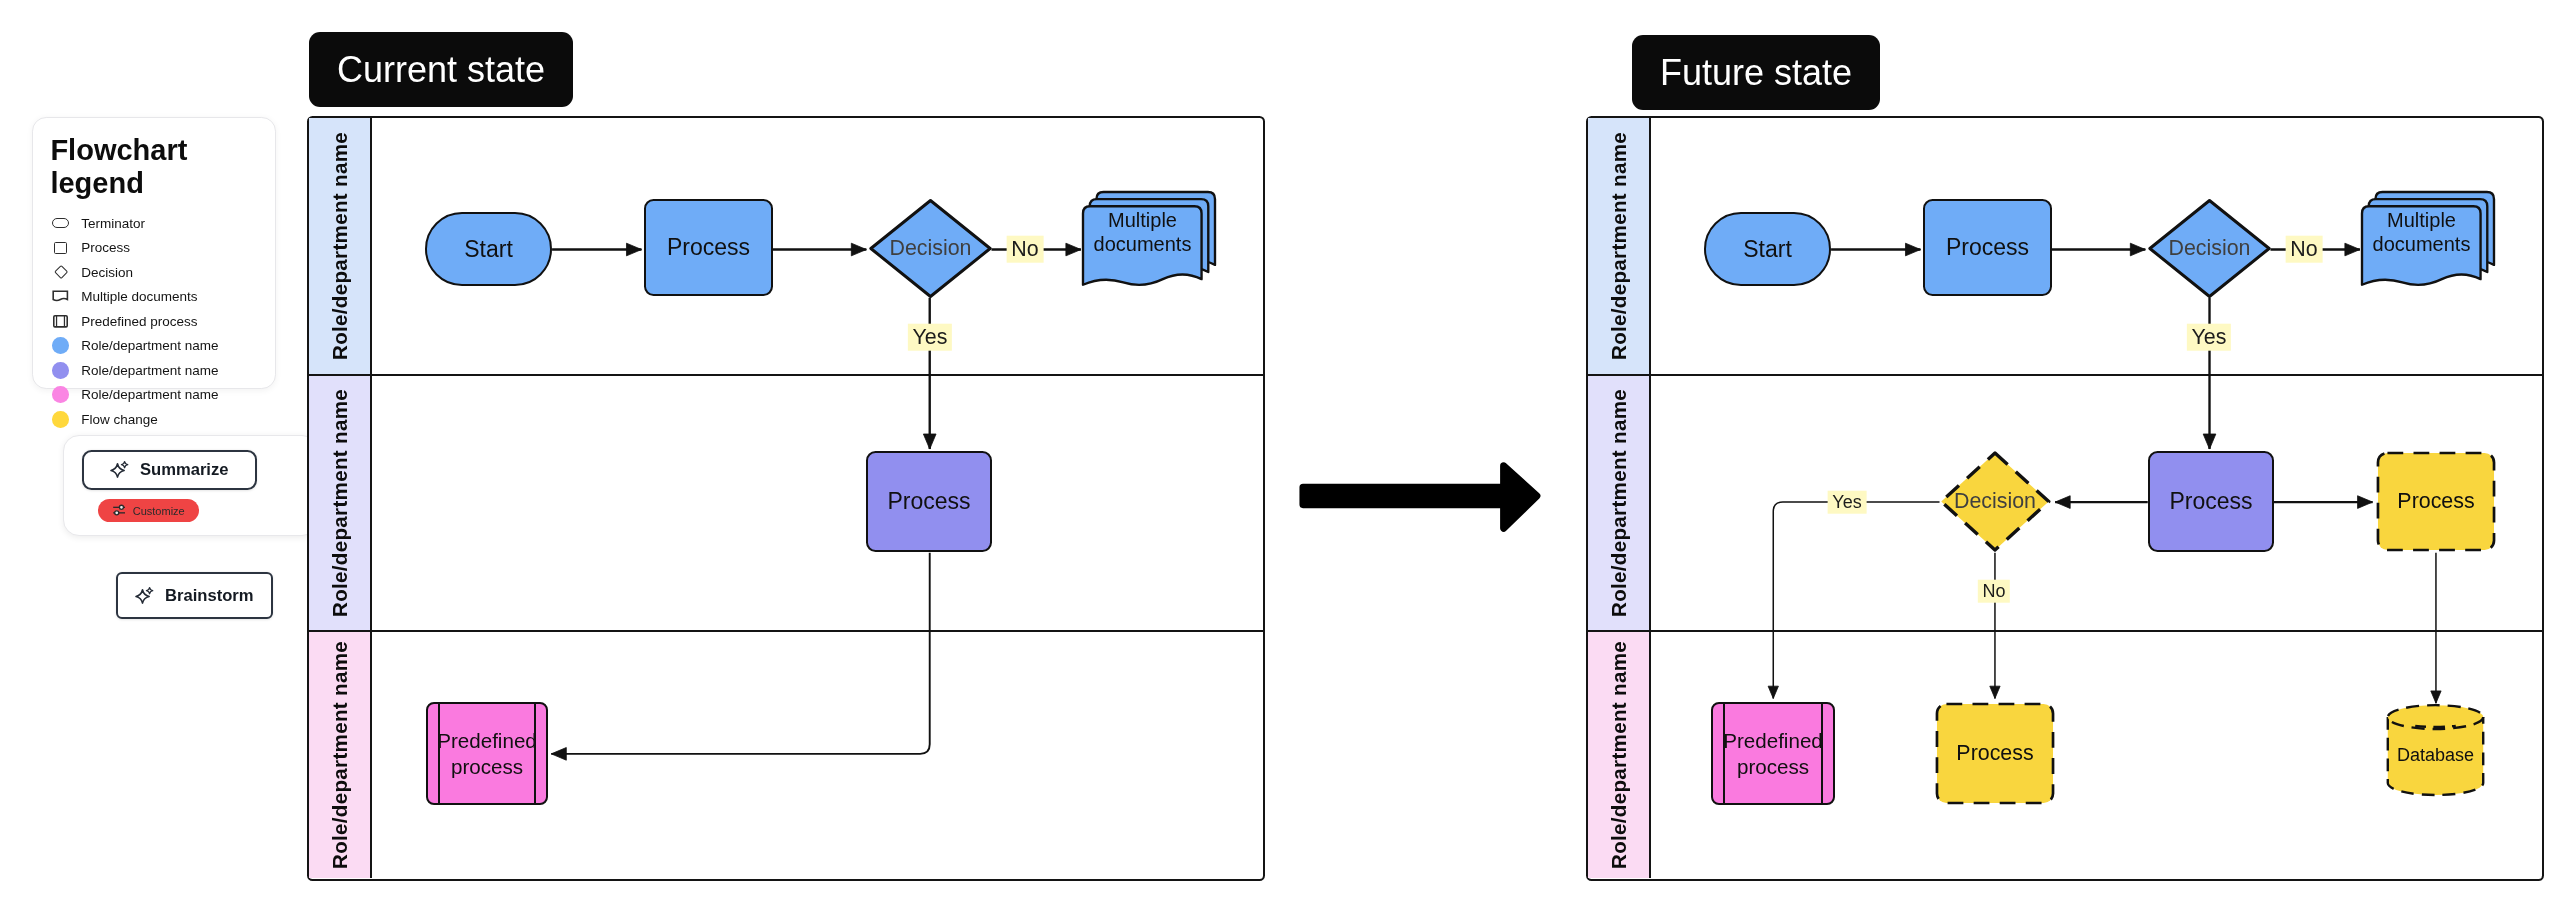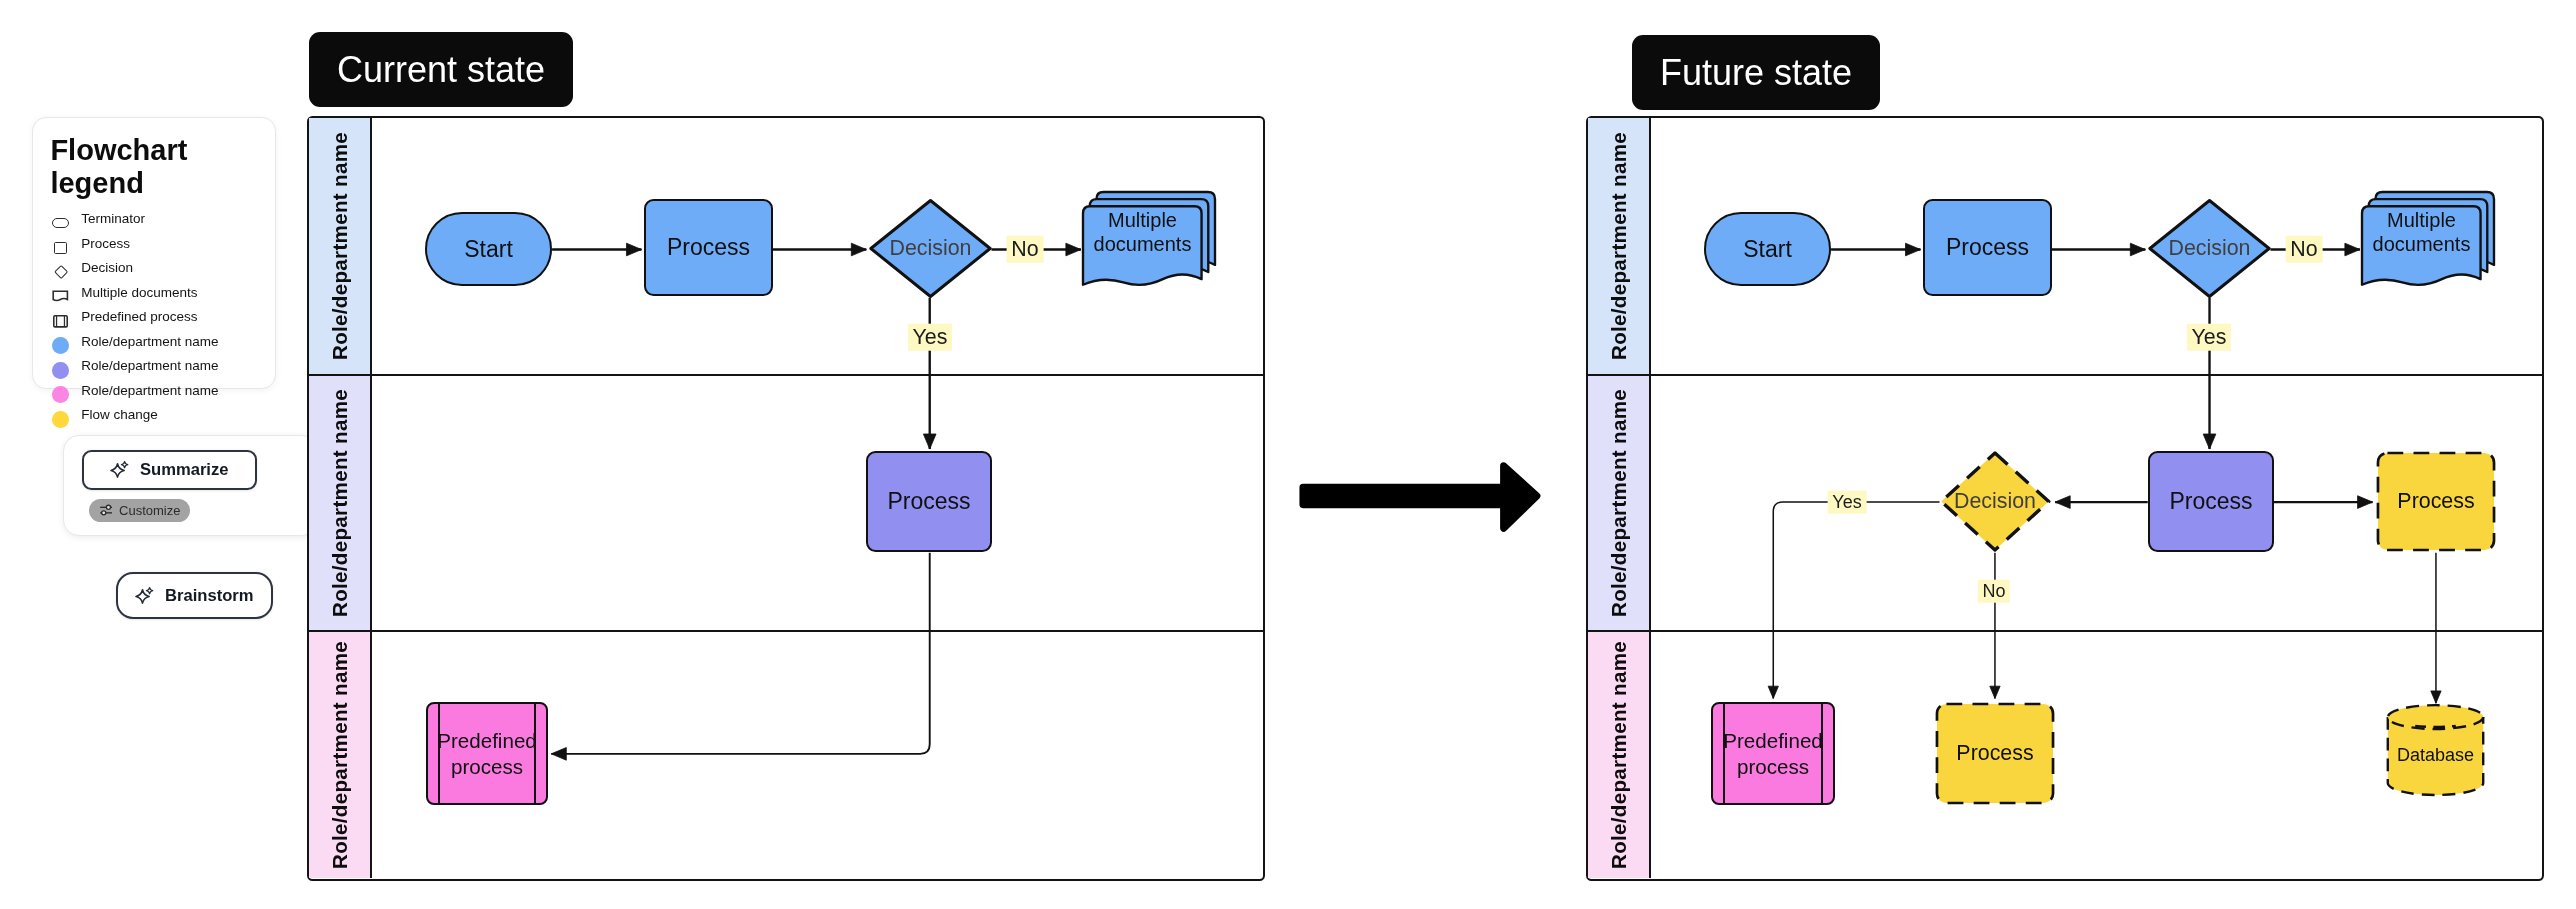--- a/index.html
+++ b/index.html
@@ -5,42 +5,42 @@
   html,body{margin:0;padding:0;background:#ffffff;}
   *{box-sizing:border-box;}
   .canvas{position:relative;width:2576px;height:910px;background:#fff;overflow:hidden;
           font-family:"Liberation Sans",sans-serif;color:#111;}
 
   
   .legend{position:absolute;left:32px;top:117px;width:244px;height:272px;background:#fff;
           border:1.6px solid #e7e7ea;border-radius:14.2px;box-shadow:0 1.6px 6.3px rgba(0,0,0,.05);
           padding:16px 17.4px;}
   .legend h3{margin:0 0 11px 0;font-size:29px;font-weight:700;color:#0d0d0d;}
-  .lrow{display:flex;height:24.5px;}
+  .lrow{display:flex;align-items:center;height:24.5px;}
   .lico{width:20.6px;display:flex;align-items:center;justify-content:center;flex:0 0 20.6px;}
   .lrow span.lbl{margin-left:10.3px;font-size:13.5px;color:#141414;}
   .sw{width:16.6px;height:16.6px;border-radius:50%;}
   .sw.blue{background:#6FACF7;} .sw.purple{background:#918FEF;}
   .sw.pink{background:#FA85E3;} .sw.yellow{background:#FFD83C;}
   .oshape{border:1.6px solid #2e2e2e;background:#fff;}
   .o-term{width:17.4px;height:10.3px;border-radius:6.3px;}
   .o-proc{width:13.5px;height:12px;border-radius:1.6px;}
   .o-dec{width:10.3px;height:10.3px;transform:rotate(45deg);border-radius:1.6px;}
 
   
   .aicard{position:absolute;left:63px;top:435px;width:255px;height:101px;background:#fff;
           border:1.6px solid #e8e8eb;border-radius:16px;box-shadow:0 1.6px 6.3px rgba(0,0,0,.07);}
   .btn{display:flex;align-items:center;justify-content:center;gap:9.5px;background:#fff;
        border:2px solid #2c3440;border-radius:9.5px;font-weight:700;font-size:16.6px;color:#141a22;
        cursor:pointer;box-shadow:0 0.8px 2.4px rgba(0,0,0,.10);}
   .btn-summarize{position:absolute;left:18px;top:14.2px;width:175px;height:40px;}
-  .pill{position:absolute;left:25px;top:63px;width:101px;height:23px;background:#a3a3a3;border:none;
+  .pill{position:absolute;left:34px;top:63px;width:101px;height:23px;background:#ef4444;border:none;
         border-radius:12px;display:flex;align-items:center;justify-content:center;gap:6.3px;
-        font-size:13px;color:#2b2b2b;cursor:pointer;}
-  .btn-brainstorm{position:absolute;left:116px;top:572px;width:157px;height:47px;border-radius:17px;}
+        font-size:11px;color:#2b2b2b;cursor:pointer;}
+  .btn-brainstorm{position:absolute;left:116px;top:572px;width:157px;height:47px;border-radius:6px;}
 
   
   .state-title{position:absolute;background:#0B0B0B;color:#fff;font-size:36px;font-weight:500;
                padding:16.6px 28px;border-radius:11px;white-space:nowrap;}
 
   
   .bigarrow{position:absolute;left:1295px;top:458px;}
 
   
   .frame{position:absolute;width:958px;height:765px;border:2.4px solid #141414;border-radius:5.5px;background:#fff;}

